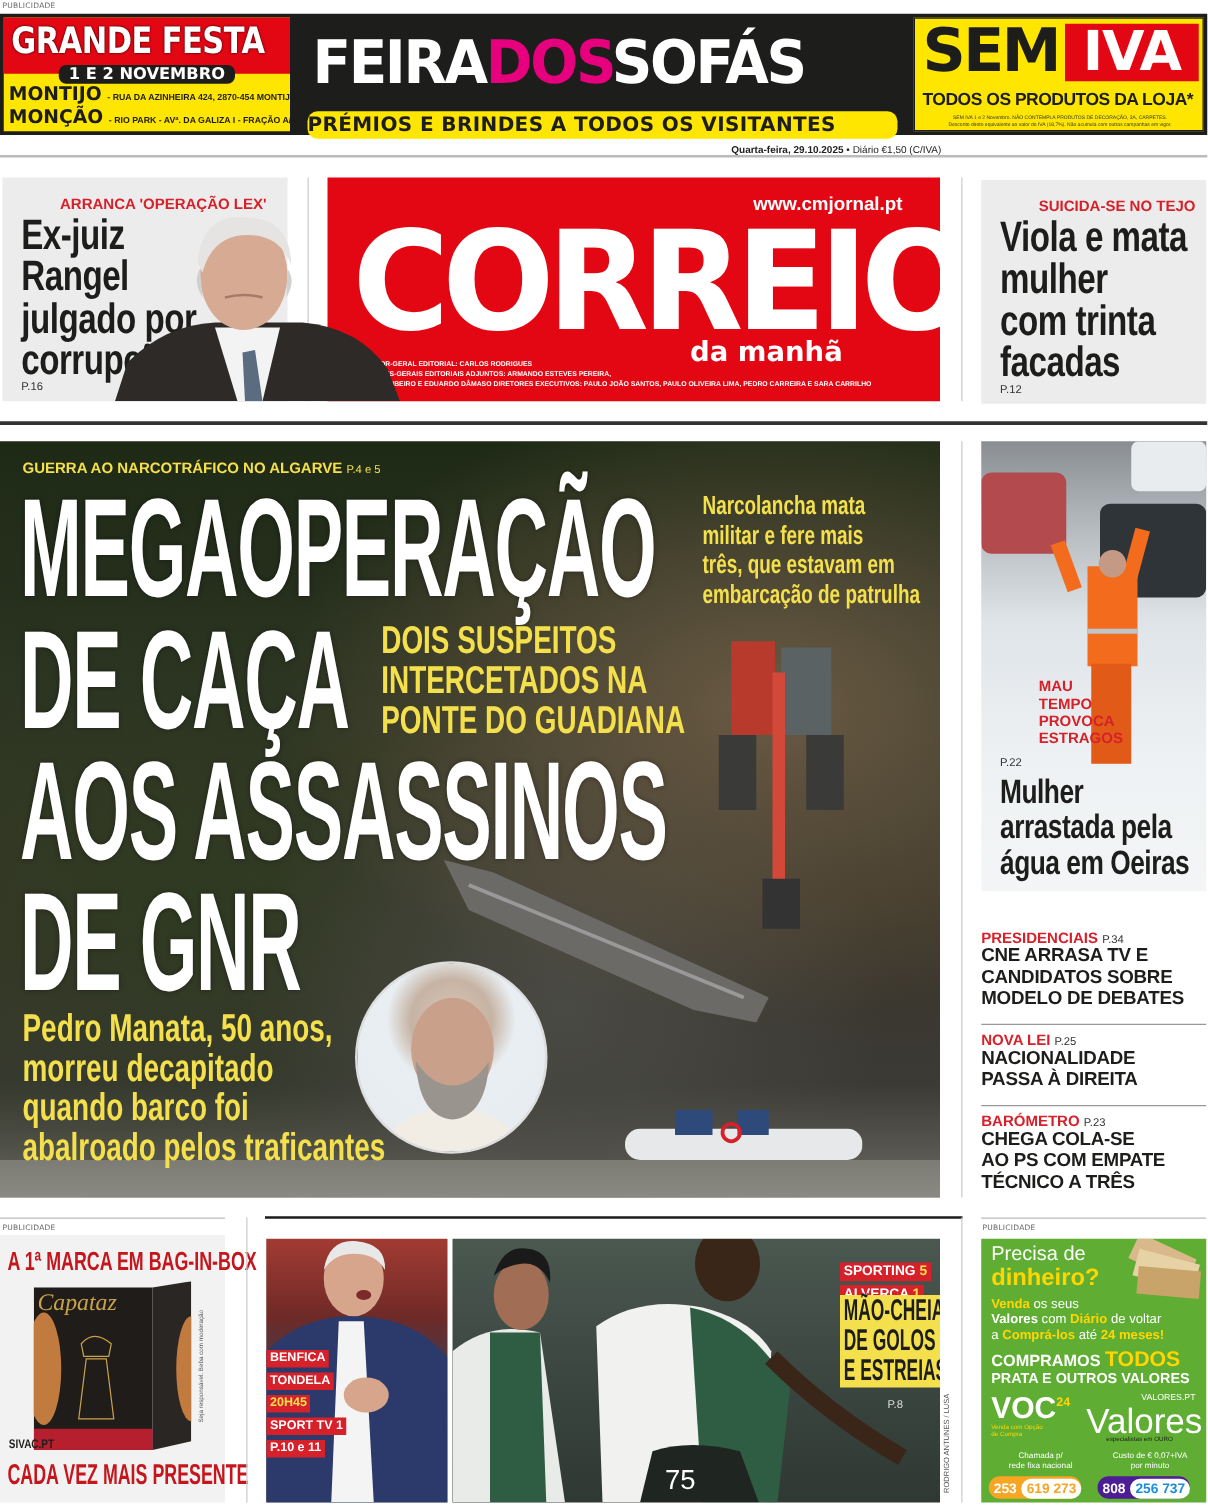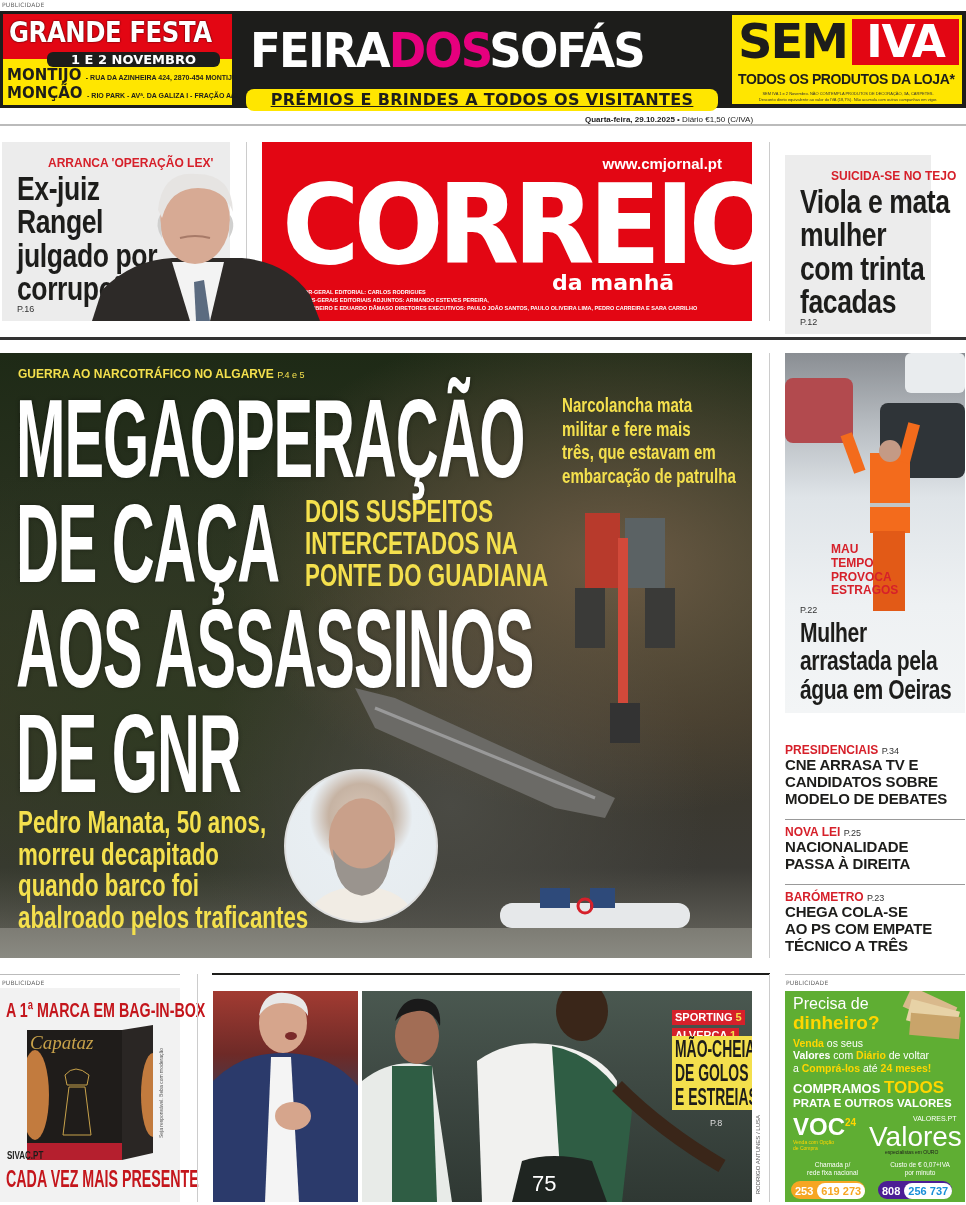--- a/index.html
+++ b/index.html
@@ -5,40 +5,40 @@
   * { box-sizing: border-box; margin: 0; padding: 0; }
   body { width: 966px; height: 1205px; background: #fff; font-family: "Liberation Sans", sans-serif; position: relative; overflow: hidden; }
   .abs { position: absolute; }
   .pub-label { font-size: 6px; color: #666; letter-spacing: .2px; font-family: "DejaVu Sans", sans-serif; }
 
   
   #top-ad { left: 0; top: 11px; width: 966px; height: 97px; background: #1d1d1b; }
   #ad-left { left: 3px; top: 3px; width: 229px; height: 91px; background: #ffe600; }
   #ad-left-red { left: 0; top: 0; width: 229px; height: 45px; background: #e30613; }
   #ad-grande { left: 6px; top: 1px; color: #fff; font-size: 29px; font-weight: 900; letter-spacing: -0.5px; white-space: nowrap; font-family: "DejaVu Sans", sans-serif; transform: scaleX(0.84); transform-origin: left top; text-shadow: 0 0 2px #000; }
-  #ad-dates { left: 44px; top: 38px; background: #1d1d1b; color: #fff; font-size: 13px; font-weight: 700; padding: 0 24px; border-radius: 6px; white-space: nowrap; font-family: "DejaVu Sans", sans-serif; }
+  #ad-dates { left: 44px; top: 38px; background: #1d1d1b; color: #fff; font-size: 13px; font-weight: 700; padding: 0 8px; border-radius: 6px; white-space: nowrap; font-family: "DejaVu Sans", sans-serif; }
   .ad-loc { left: 4px; white-space: nowrap; color: #1d1d1b; }
   .ad-loc b { font-size: 15px; font-weight: 900; font-family: "DejaVu Sans", sans-serif; }
   .ad-loc span { font-size: 7px; font-weight: 700; }
   #ad-feira { left: 250px; top: 15px; font-size: 48px; font-weight: 900; color: #fff; white-space: nowrap; font-family: "DejaVu Sans", sans-serif; letter-spacing: -2px; transform: scaleX(0.94); transform-origin: left top; line-height: 1; }
   #ad-feira .pink { color: #e6007e; }
-  #ad-premios { left: 246px; top: 78px; width: 472px; height: 22px; background: #ffe600; border-radius: 8px; color: #1d1d1b; font-size: 16px; font-weight: 900; text-align: center; line-height: 22px; font-family: "DejaVu Sans", sans-serif; letter-spacing: .3px; text-decoration: underline; }
+  #ad-premios { left: 246px; top: 78px; width: 472px; height: 22px; background: #ffe600; border-radius: 8px; color: #1d1d1b; font-size: 16px; font-weight: 900; text-align: left; line-height: 22px; font-family: "DejaVu Sans", sans-serif; letter-spacing: .3px; }
   #ad-right { left: 731px; top: 3px; width: 232px; height: 91px; background: #ffe600; border: 1px solid #1d1d1b; }
   #ad-sem { left: 6px; top: 2px; font-size: 48px; font-weight: 900; color: #1d1d1b; line-height: 1; font-family: "DejaVu Sans", sans-serif; letter-spacing: -2px; }
   #ad-iva { left: 120px; top: 4px; width: 107px; height: 46px; background: #e30613; color: #fff; font-size: 44px; font-weight: 900; text-align: center; line-height: 46px; font-family: "DejaVu Sans", sans-serif; letter-spacing: -1px; }
   #ad-todos { left: 6px; top: 56px; font-size: 14px; font-weight: 900; color: #1d1d1b; white-space: nowrap; letter-spacing: -.4px; }
   .ad-fine { left: 6px; width: 220px; font-size: 4px; color: #333; text-align: center; white-space: nowrap; overflow: hidden; }
 
   
   #topline { left: 0; top: 124px; width: 966px; height: 2px; background: #bbb; }
   #dateline { left: 585px; top: 115px; font-size: 8px; color: #222; white-space: nowrap; }
   #dateline b { font-weight: 700; }
   .side-box { background: #ececec; }
   #box-left { left: 2px; top: 142px; width: 228px; height: 179px; }
-  #box-right { left: 785px; top: 155px; width: 146px; height: 179px; }
+  #box-right { left: 785px; top: 144px; width: 180px; height: 179px; }
   .kicker { color: #d6202a; font-weight: 700; font-size: 12px; white-space: nowrap; margin-left: 31px; }
   .headline-cond { color: #1d1d1b; font-weight: 700; line-height: .98; white-space: nowrap; font-family: "Liberation Sans", sans-serif; transform: scaleX(0.78); transform-origin: left top; letter-spacing: -.5px; }
   .pageref { font-size: 9px; color: #333; }
   .vline { width: 1px; background: #ccc; }
 
   #logo-box { left: 262px; top: 142px; width: 490px; height: 179px; background: #e30613; overflow: hidden; }
   #logo-url { right: 30px; top: 13px; color: #fff; font-size: 15px; font-weight: 700; }
   #logo-word { left: 20px; top: 28px; color: #fff; font-size: 110px; font-weight: 900; font-family: "DejaVu Sans", sans-serif; letter-spacing: -6px; line-height: 1; white-space: nowrap; transform: scaleX(0.96); transform-origin: left top; }
   #logo-dm { left: 290px; top: 128px; color: #fff; font-size: 22px; font-weight: 900; font-family: "DejaVu Sans", sans-serif; white-space: nowrap; text-align: right; }
   .credits { left: 42px; color: #fff; font-size: 5.5px; font-weight: 700; white-space: nowrap; }
@@ -309,20 +309,27 @@
 
 <div id="mou" class="abs">
   <svg class="abs" style="left:0;top:0;" width="145" height="211" viewBox="0 0 145 211">
     <path d="M0,211 L0,90 Q30,60 75,62 Q120,64 145,95 L145,211 Z" fill="#2b3a6b"></path>
     <path d="M58,66 L78,66 L86,211 L52,211 Z" fill="#f4f4f4"></path>
     <ellipse cx="70" cy="32" rx="24" ry="30" fill="#d6a58c"></ellipse>
     <path d="M46,25 Q50,0 72,2 Q96,4 95,25 Q88,12 70,12 Q54,12 46,25 Z" fill="#e8e8e8"></path>
     <ellipse cx="78" cy="45" rx="6" ry="4" fill="#7a2a2a"></ellipse>
     <ellipse cx="80" cy="125" rx="18" ry="14" fill="#d6a58c"></ellipse>
   </svg>
+  <div class="abs" style="left:0;top:85px;">
+    <div><span class="red-tag">BENFICA</span></div>
+    <div><span class="red-tag">TONDELA</span></div>
+    <div><span class="red-tag y">20H45</span></div>
+    <div><span class="red-tag">SPORT TV 1</span></div>
+    <div><span class="red-tag">P.10 e 11</span></div>
+  </div>
   <div id="mou-head" class="abs">
     <div class="mou-line">'MOU' PEDE REFORÇOS</div>
     <div class="mou-line">A PRÓXIMO PRESIDENTE</div>
   </div>
 </div>
 
 <div id="sporting" class="abs">
   <svg class="abs" style="left:0;top:0;" width="390" height="211" viewBox="0 0 390 211">
     <path d="M0,211 L0,90 Q30,65 70,75 L90,211 Z" fill="#e8ebe8"></path>
     <path d="M30,75 L70,75 L75,211 L30,211 Z" fill="#2f5d44"></path>

